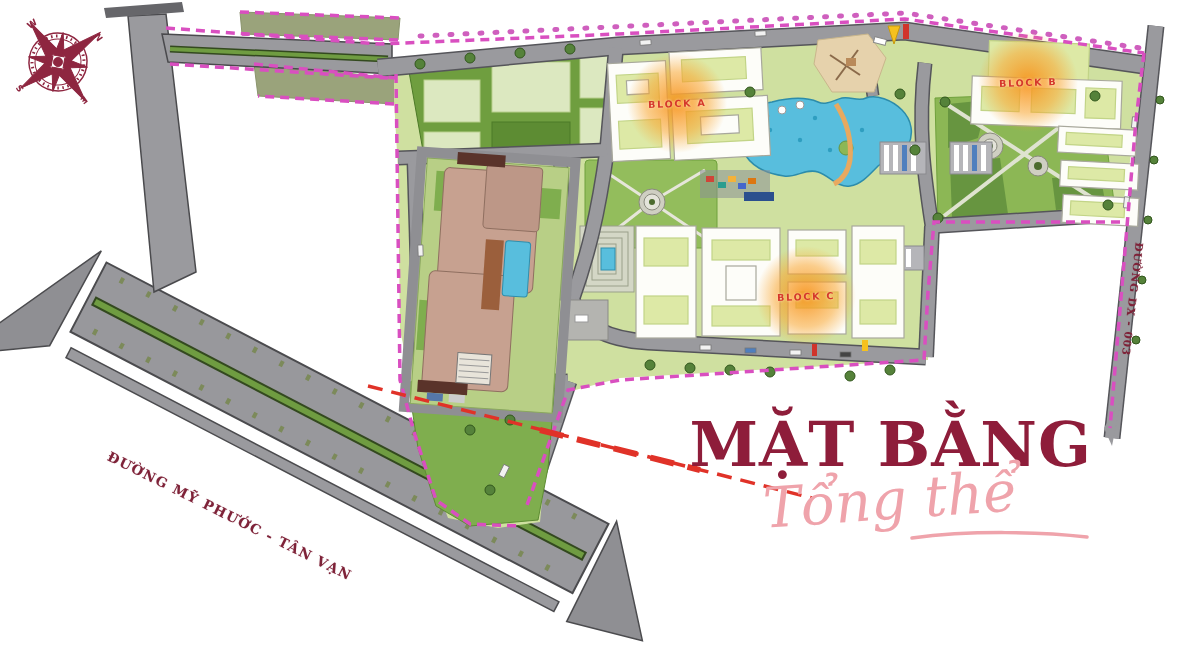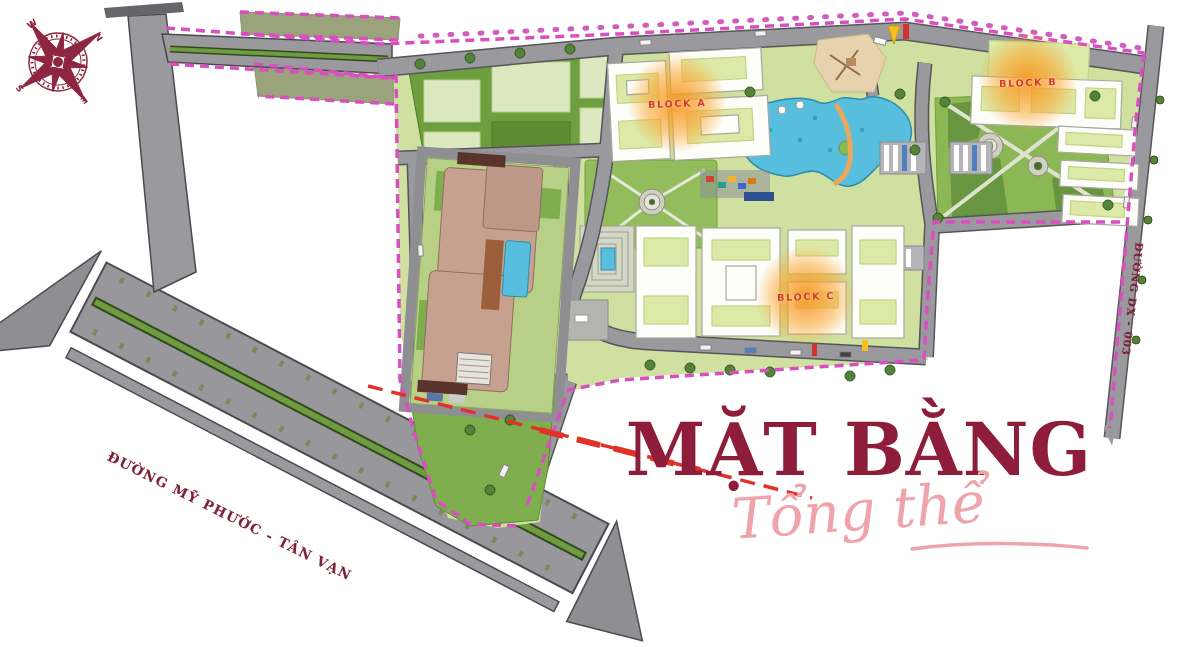--- a/index.html
+++ b/index.html
@@ -21,21 +21,21 @@
   .block-label .glow{position:absolute;inset:0;border-radius:50%;
      background:radial-gradient(circle, rgba(247,148,29,.92) 0%, rgba(249,166,49,.55) 42%, rgba(250,180,80,0) 68%);}
   .block-label .txt{position:relative;color:#d5372b;font-size:9.5px;font-weight:bold;
      letter-spacing:1.8px;text-shadow:0 0 3px rgba(255,238,200,.95);transform:rotate(-2deg);}
   .block-a{left:677px;top:103px;}
   .block-b{left:1028px;top:82px;}
   .block-c{left:806px;top:296px;}
 
   
   .plan-title{position:absolute;right:108px;top:412px;text-align:center;}
-  .plan-title .t1{font-family:"DejaVu Serif",serif;font-weight:bold;font-size:72px;
+  .plan-title .t1{font-family:"DejaVu Serif",serif;font-weight:bold;font-size:62px;
                   line-height:1.05;color:#8e1d3a;letter-spacing:1px;}
   .plan-title .t2{font-family:"DejaVu Serif",serif;font-style:italic;font-size:56px;
                   line-height:.95;color:#efa3ab;margin-top:-4px;transform:rotate(-4deg);}
   .plan-title svg.swoosh{display:block;margin:2px 0 0 auto;}
 </style>
 </head>
 <body>
 
 <div class="canvas">
 

